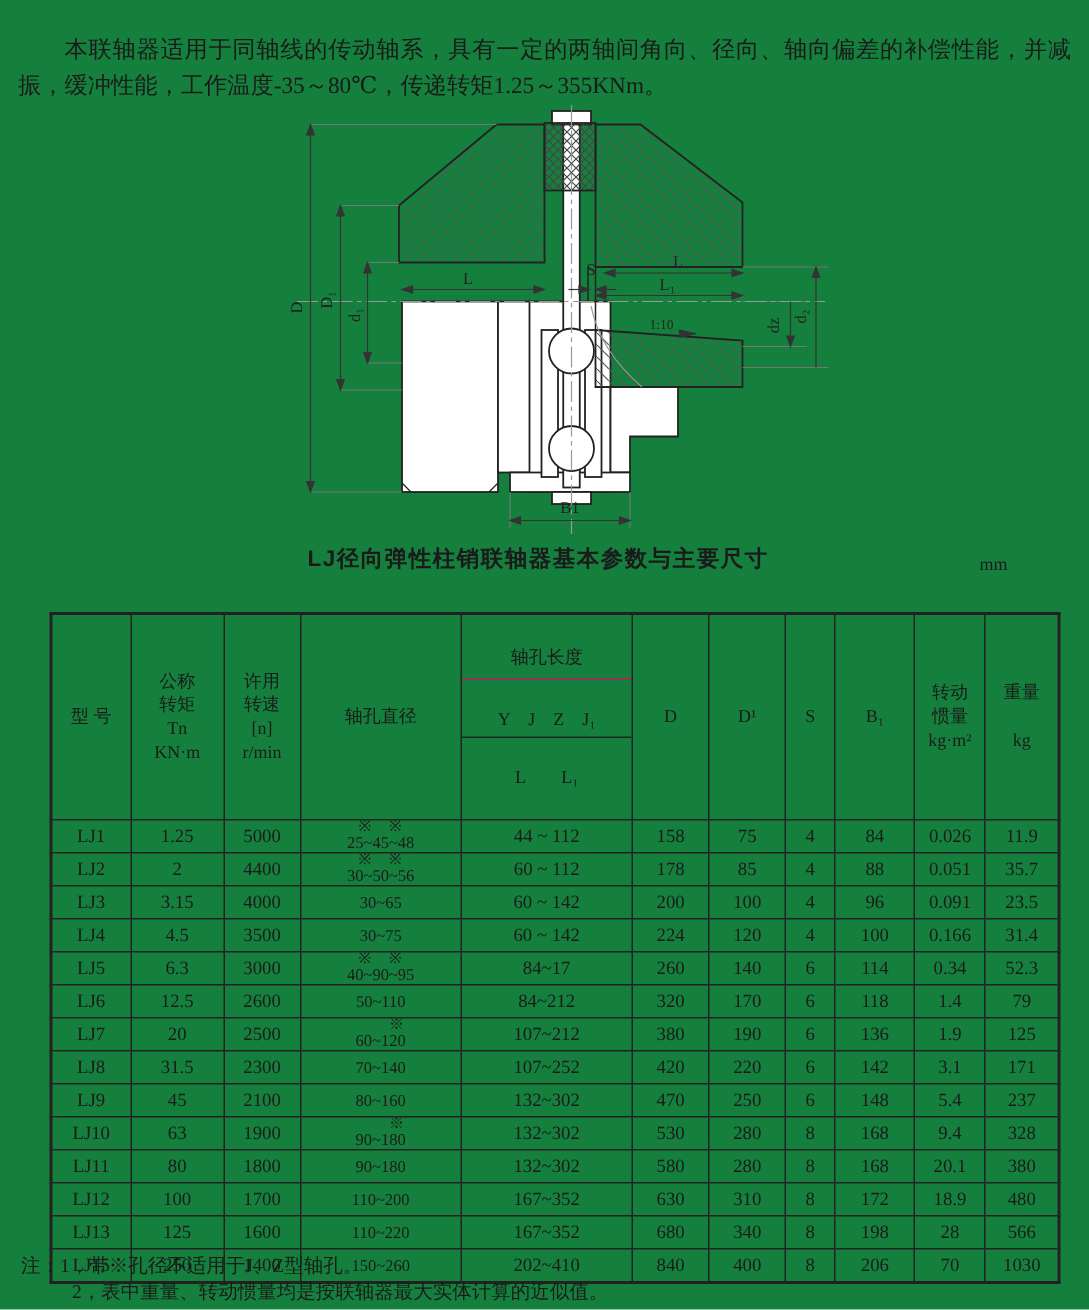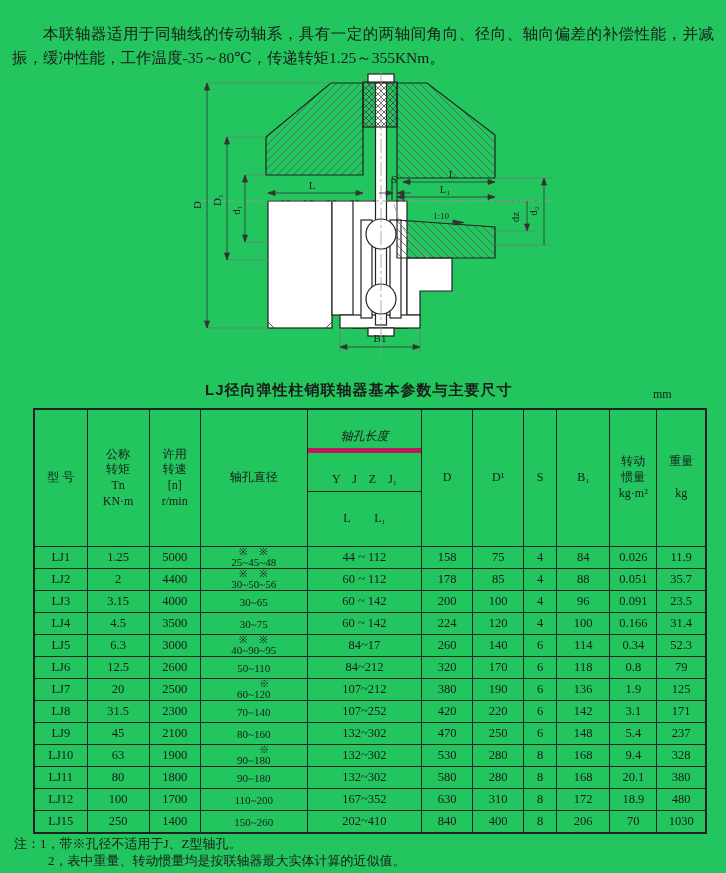--- a/index.html
+++ b/index.html
@@ -1,32 +1,32 @@
 <!DOCTYPE html>
 <html><head>
 <meta charset="utf-8">
 <style>
   html,body{margin:0;padding:0;background:#fff;}
-  .page{position:relative;width:726px;height:873px;background:#22c55e;overflow:hidden;
+  .page{position:relative;width:726px;height:873px;background:#15803d;overflow:hidden;
         font-family:"Liberation Serif","DejaVu Serif",serif;color:#1a1a1a;}
   .intro{position:absolute;top:6px;left:12px;width:702px;font-size:15.5px;line-height:1.55;
          text-align:justify;text-indent:2em;}
   .diagram{position:absolute;top:70px;left:150px;width:570px;height:292px;}
-  .caption-row{position:absolute;top:363px;left:0;width:726px;height:22px;margin-top:18px;}
+  .caption-row{position:absolute;top:363px;left:0;width:726px;height:22px;}
   .caption{position:absolute;left:205px;top:0;font-weight:bold;font-size:15px;letter-spacing:1px;
            font-family:"Liberation Sans","DejaVu Sans",sans-serif;}
   .unit{position:absolute;left:653px;top:6px;font-size:12px;text-align:center;}
   .tblwrap{position:absolute;top:408px;left:33px;}
   table{border-collapse:collapse;table-layout:fixed;width:674px;border:2px solid #222;}
   th,td{border:1px solid #222;text-align:center;vertical-align:middle;overflow:hidden;}
   th{font-weight:normal;font-size:12px;line-height:1.32;padding:2px 0;white-space:pre-line;}
   td{height:21px;padding:0;font-size:12.5px;}
   th.borelen{padding:0;}
   .sub{width:100%;box-sizing:border-box;font-size:12px;display:flex;align-items:center;justify-content:center;}
-  .sub.top{height:27px;border-bottom:5px solid #be185d;font-style:italic;}
+  .sub.top{height:27px;border-bottom:1px solid #be185d;}
   .sub.mid{height:23px;border-bottom:1px solid #222;white-space:pre;}
   .sub.bot{height:23px;white-space:pre;}
   .marks{font-size:10px;line-height:8px;height:8px;letter-spacing:1px;}
   .bval{font-size:11px;line-height:12px;}
   .notes{position:absolute;top:836px;left:14px;font-size:13px;line-height:1.3;}
   .notes .n2{margin-left:34px;}
   svg text{font-family:"Liberation Serif","DejaVu Serif",serif;fill:#222;}
 </style>
 </head>
 <body>
@@ -293,21 +293,21 @@
             <td>12.5</td>
             <td>2600</td>
             <td>
               <div class="bval">50~110</div>
             </td>
             <td>84~212</td>
             <td>320</td>
             <td>170</td>
             <td>6</td>
             <td>118</td>
-            <td>0.8</td>
+            <td>1.4</td>
             <td>79</td>
           </tr>
           <tr>
             <td>LJ7</td>
             <td>20</td>
             <td>2500</td>
             <td>
               <div class="marks">　　※</div>
               <div class="bval">60~120</div>
             </td>
@@ -389,20 +389,35 @@
             </td>
             <td>167~352</td>
             <td>630</td>
             <td>310</td>
             <td>8</td>
             <td>172</td>
             <td>18.9</td>
             <td>480</td>
           </tr>
           <tr>
+            <td>LJ13</td>
+            <td>125</td>
+            <td>1600</td>
+            <td>
+              <div class="bval">110~220</div>
+            </td>
+            <td>167~352</td>
+            <td>680</td>
+            <td>340</td>
+            <td>8</td>
+            <td>198</td>
+            <td>28</td>
+            <td>566</td>
+          </tr>
+          <tr>
             <td>LJ15</td>
             <td>250</td>
             <td>1400</td>
             <td>
               <div class="bval">150~260</div>
             </td>
             <td>202~410</td>
             <td>840</td>
             <td>400</td>
             <td>8</td>

